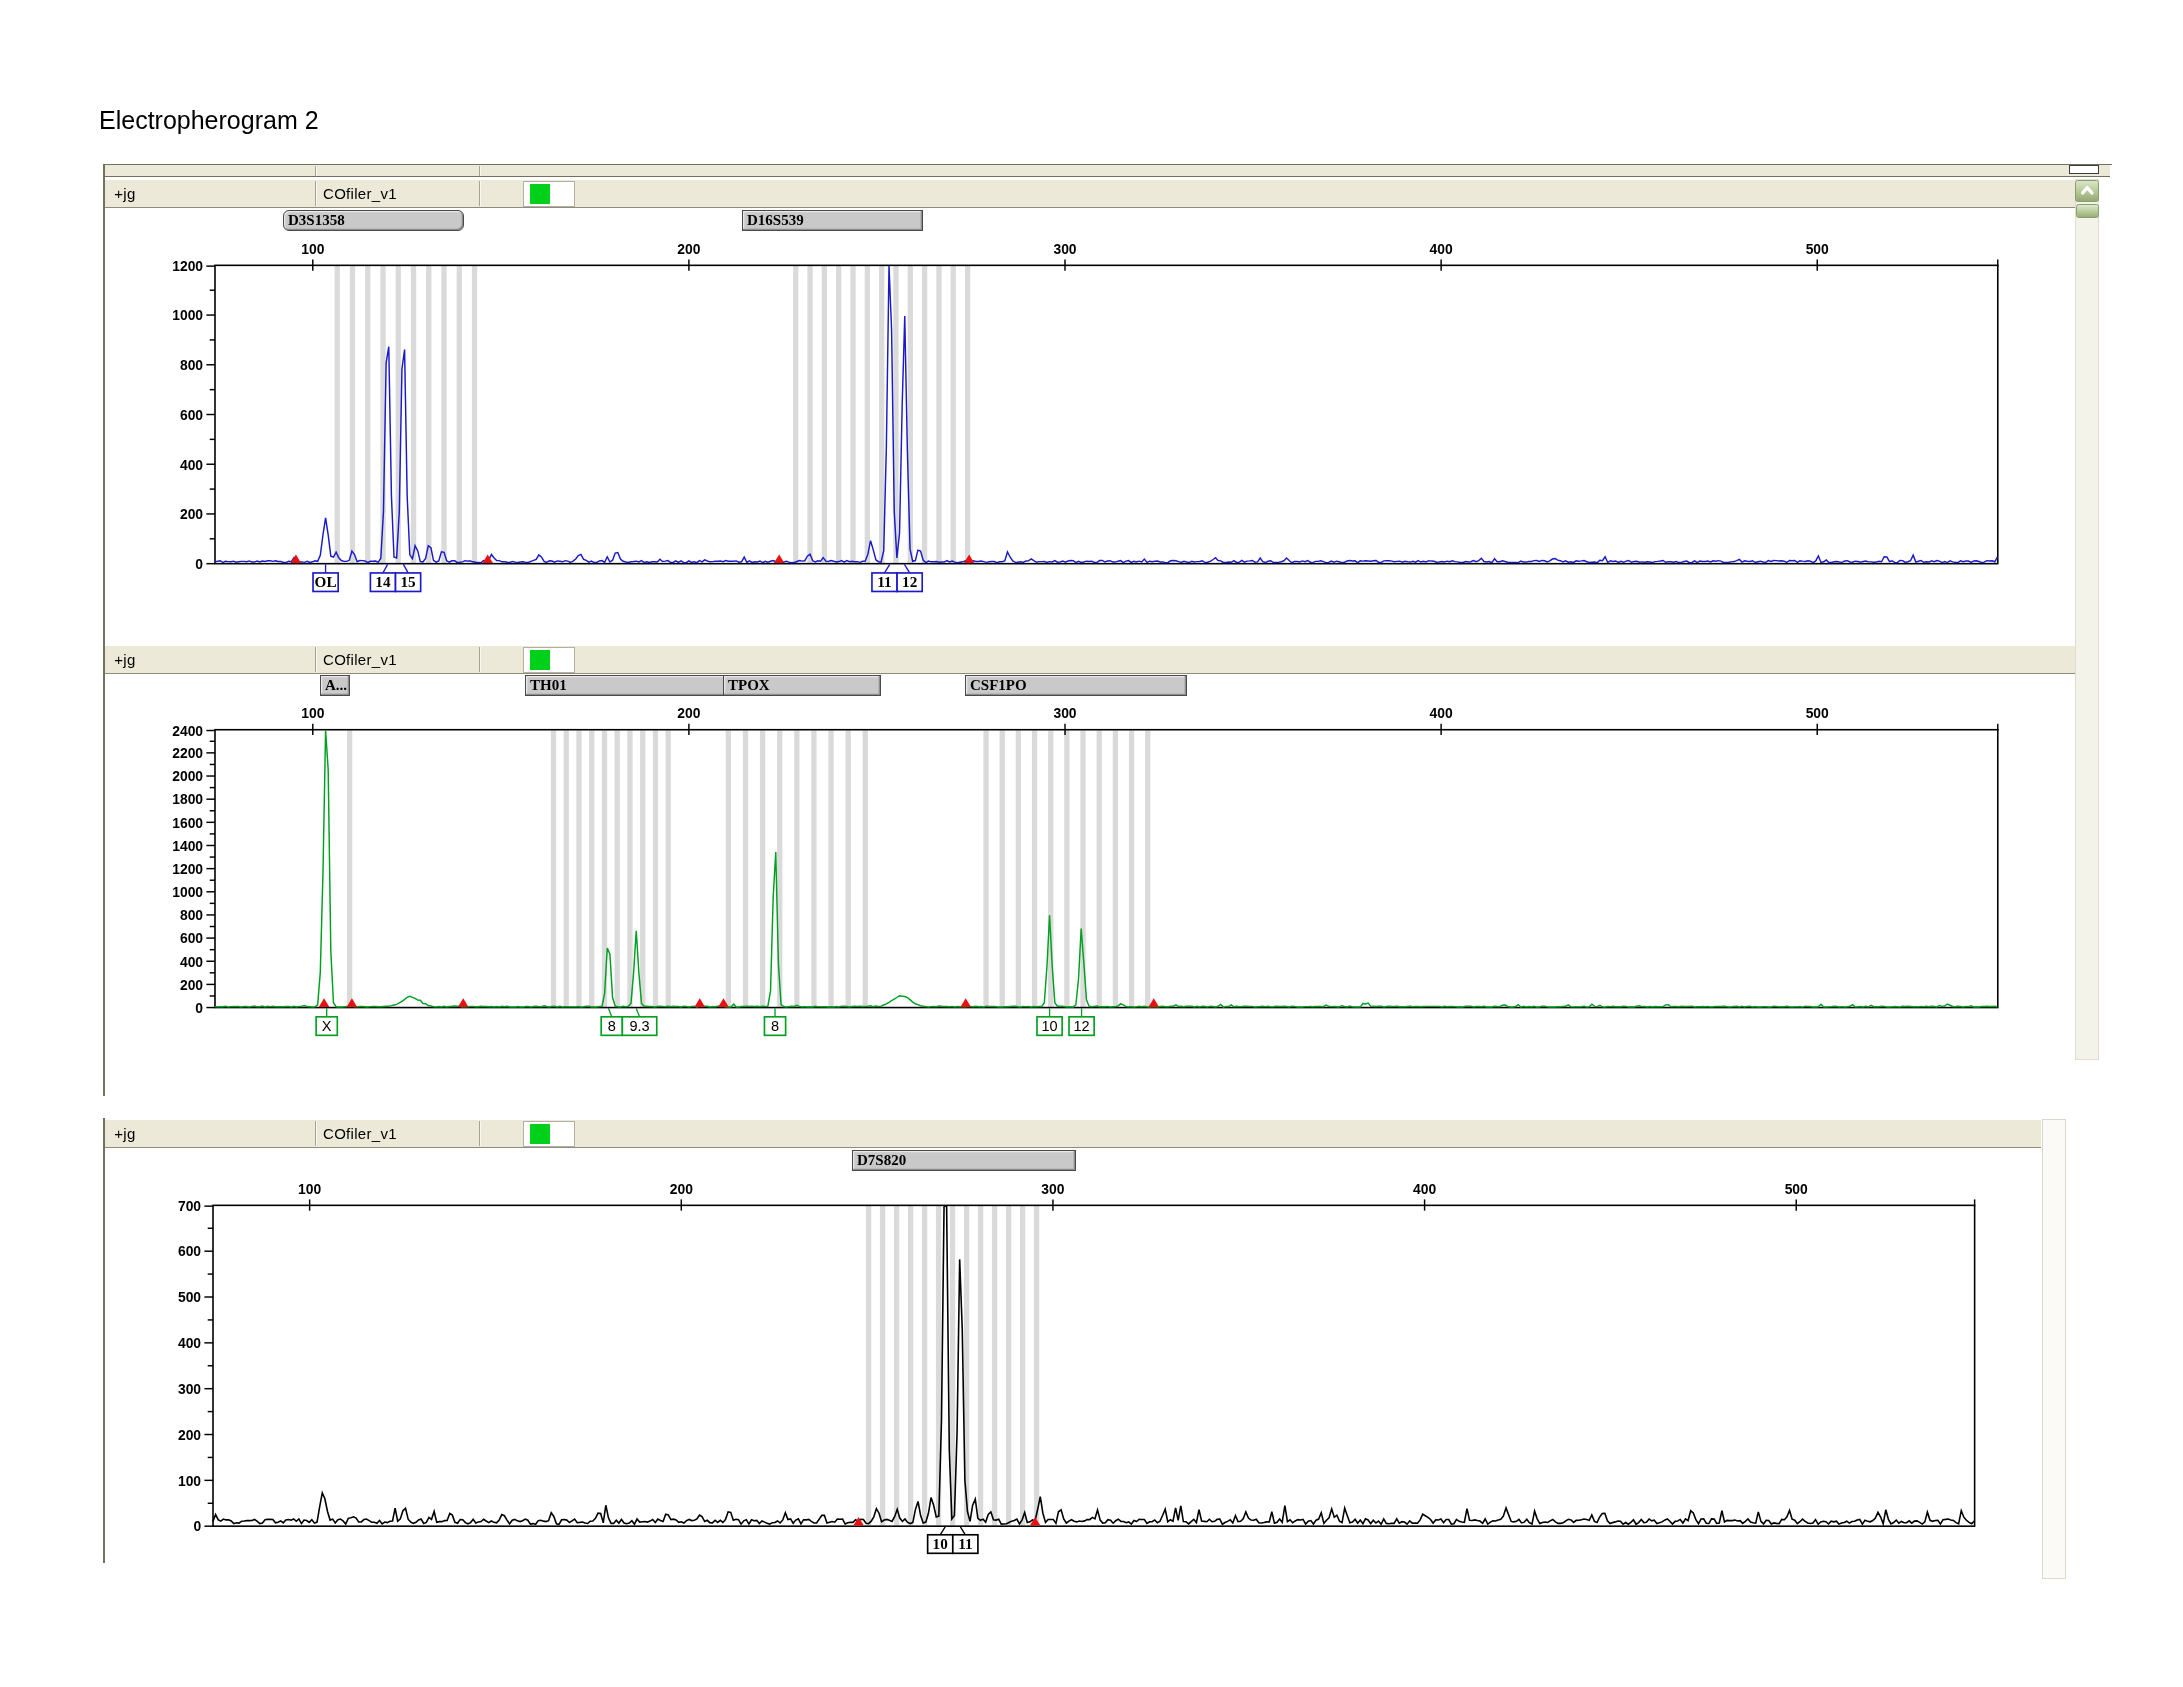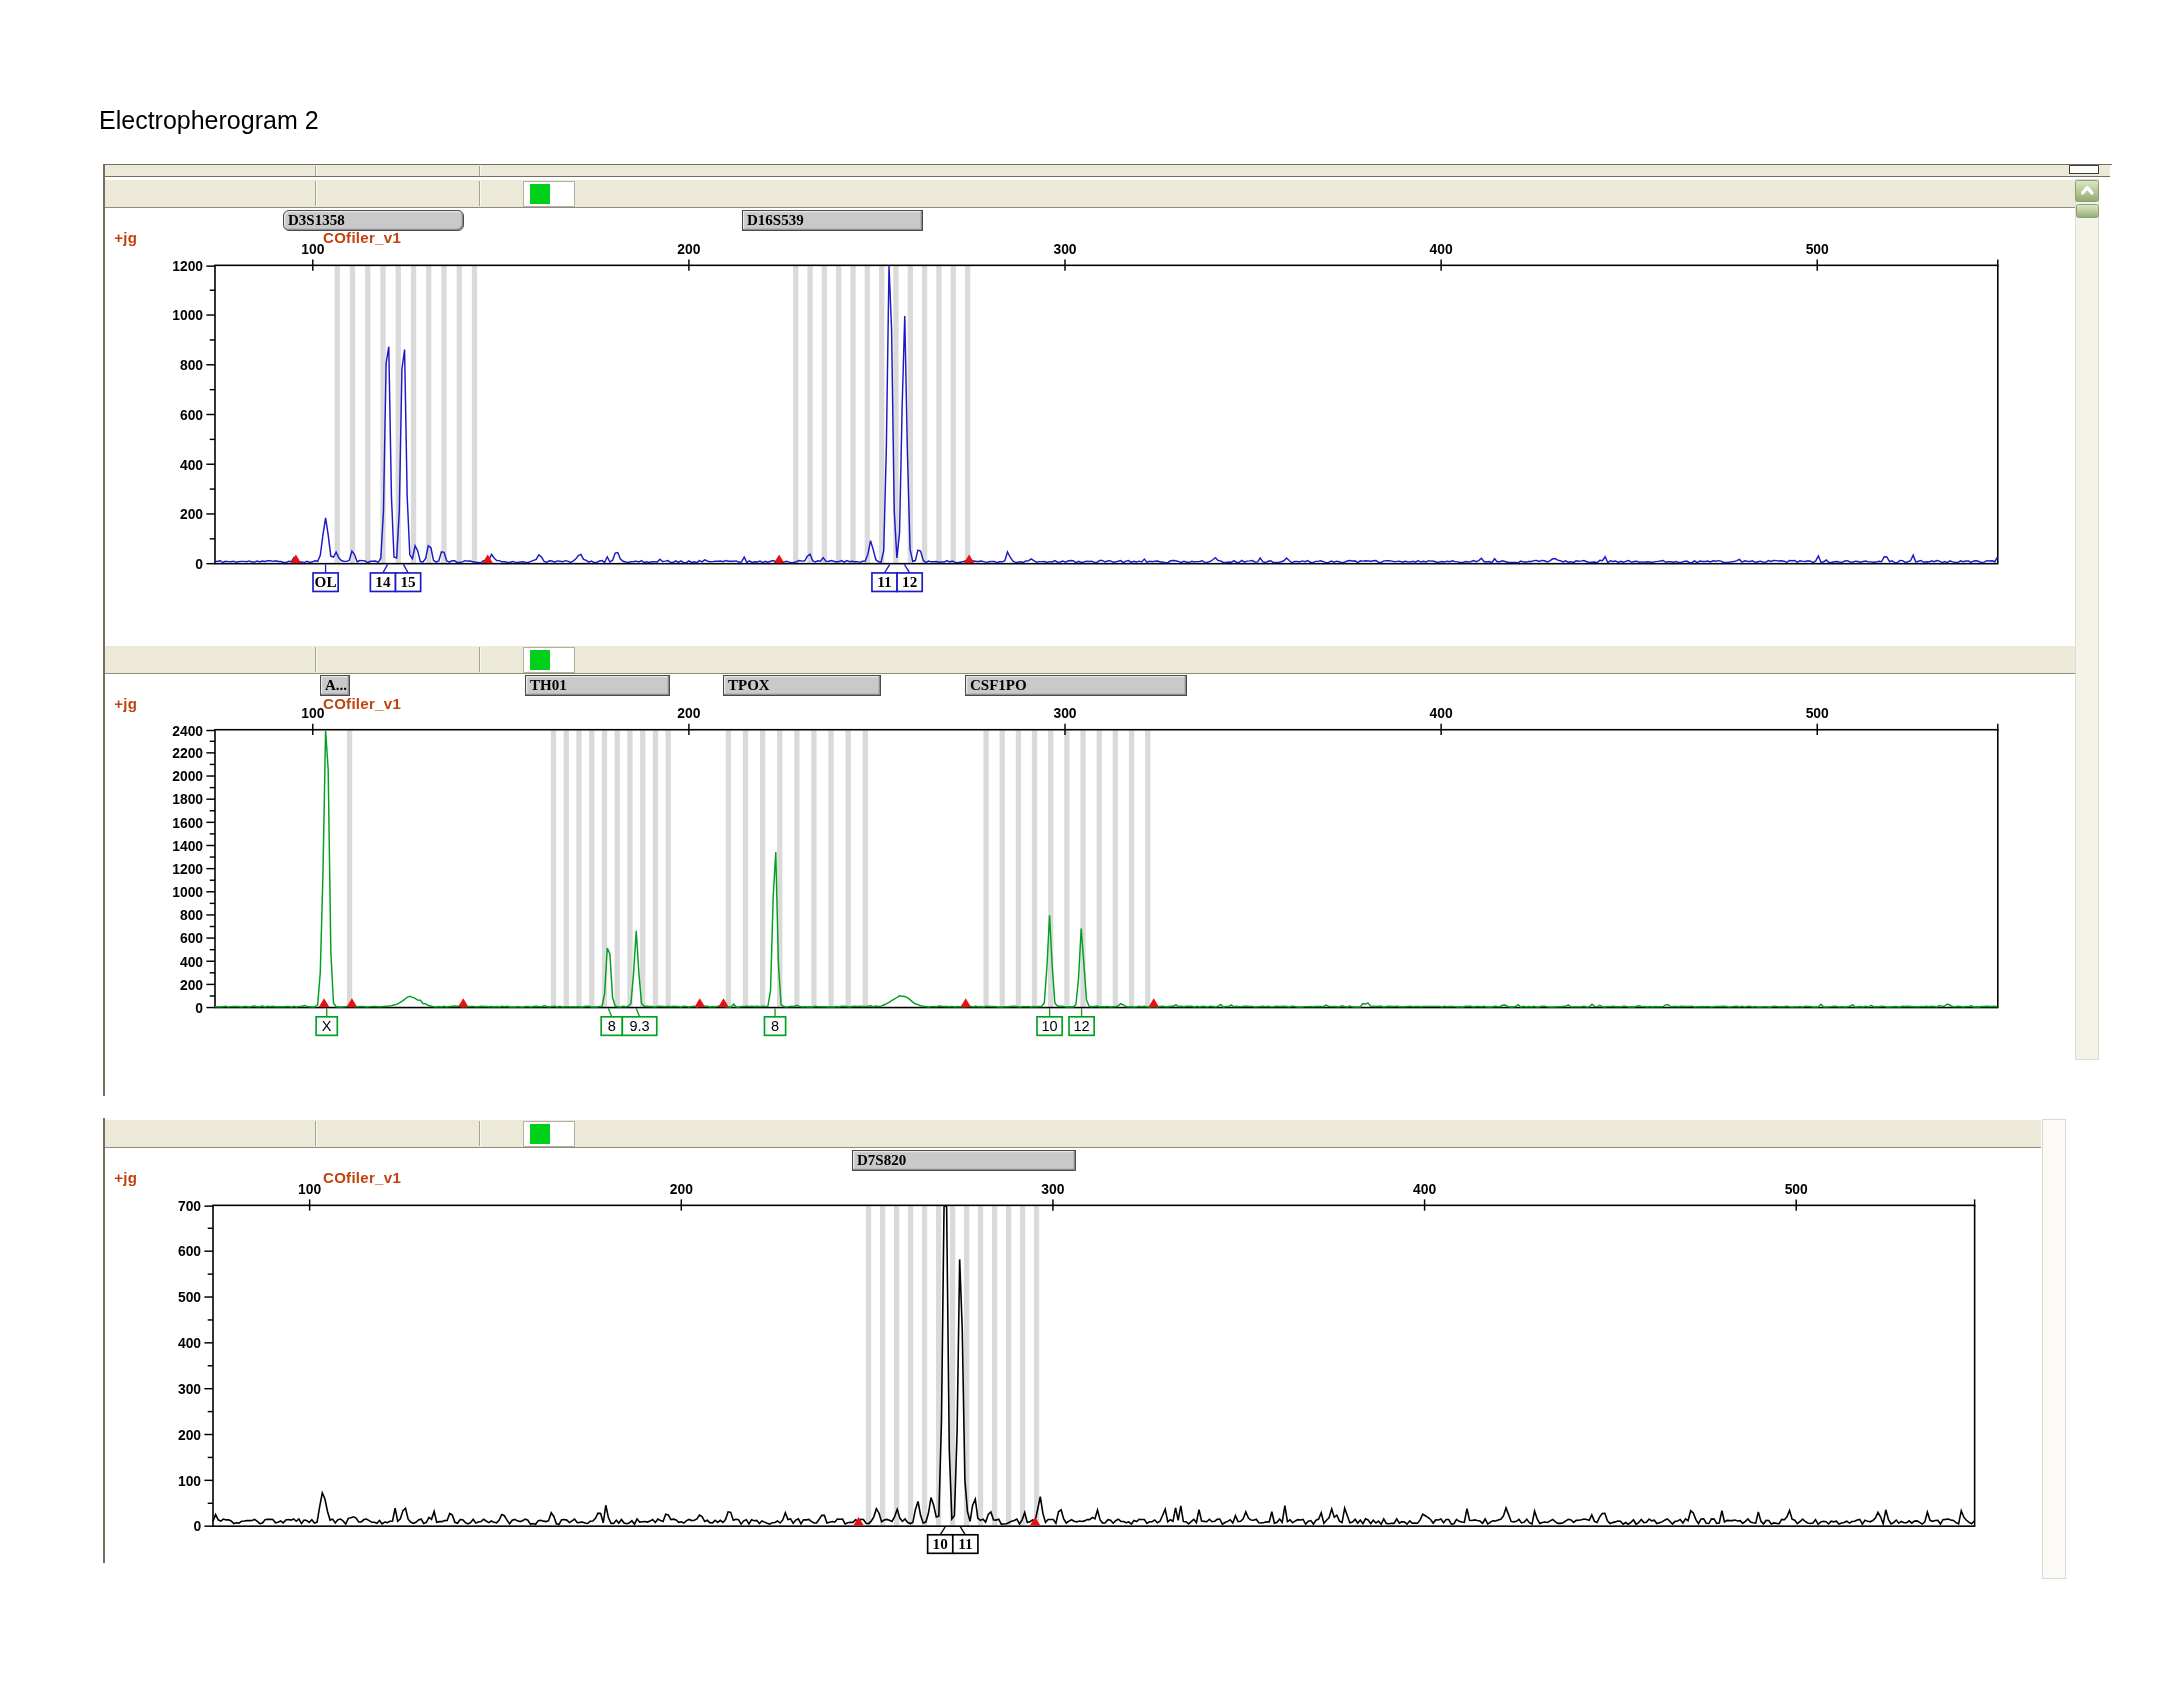--- a/index.html
+++ b/index.html
@@ -8,21 +8,21 @@
   .page-title{position:absolute;left:99px;top:106px;font-size:25px;color:#000;}
 
   
   .container1{position:absolute;left:103px;top:164px;width:2007px;height:931px;
               border-top:1.3px solid #72705f;border-left:2px solid #72705f;background:#fff;}
   .container2-border{position:absolute;left:103px;top:1118px;width:2px;height:445px;background:#72705f;}
   .sliver{position:absolute;left:105px;top:165px;width:2005px;height:11.2px;background:#ece9d8;border-bottom:1.3px solid #72705f;}
   .sliver-box{position:absolute;left:1964px;top:0px;width:28px;height:7.3px;background:#fff;border:1.3px solid #3c3c3c;}
 
   .hdr{position:absolute;height:27px;background:#ece9d8;border-top:0.7px solid #ffffff;border-bottom:1.3px solid #8f8c7c;}
-  .hdr-label{position:absolute;top:5.3px;font-size:15px;font-weight:700;color:#c2410c;letter-spacing:0.3px;margin-top:44px;}
+  .hdr-label{position:absolute;top:5.3px;font-size:15px;font-weight:400;color:#000000;letter-spacing:0.3px;}
   .vdiv{position:absolute;top:0.7px;bottom:0.7px;width:1.3px;background:#a6a392;box-shadow:0.7px 0 0 #ffffff;}
   .indicator-box{position:absolute;top:0.7px;width:50px;height:24.5px;background:#fff;border:0.7px solid #b3b0a1;}
   .indicator{position:absolute;left:6px;top:2px;width:20px;height:20px;}
 
   .locus{position:absolute;height:20.5px;background:#c9c9c9;border:1.3px solid #4a4a4a;
          box-shadow:inset -1.3px -1.3px 0 #8e8e8e, inset 1.3px 1.3px 0 #e8e8e8;
          font-size:15px;font-weight:700;color:#000;line-height:18.5px;padding-left:4px;box-sizing:border-box;
          font-family:"Liberation Serif",serif;white-space:nowrap;overflow:hidden;}
 
   
@@ -87,21 +87,21 @@
       <polyline points="10,18 17,10 24,18" fill="none" stroke="#ffffff" stroke-width="5" stroke-linecap="round" stroke-linejoin="round"></polyline>
     </svg>
   </div>
   <div class="sb-thumb"></div>
   <div class="sb-track2"></div>
 
   <div id="locus-layer">
       <div class="locus" style="left: 283px; top: 210px; width: 181px; border-radius: 6px;">D3S1358</div>
       <div class="locus" style="left: 742px; top: 210px; width: 181px;">D16S539</div>
       <div class="locus" style="left: 320px; top: 675px; width: 30px;">A...</div>
-      <div class="locus" style="left: 525px; top: 675px; width: 145px;">TH01</div>
+      <div class="locus" style="left: 525px; top: 675px; width: 206px;">TH01</div>
       <div class="locus" style="left: 723px; top: 675px; width: 158px;">TPOX</div>
       <div class="locus" style="left: 965px; top: 675px; width: 222px;">CSF1PO</div>
       <div class="locus" style="left: 852px; top: 1150px; width: 224px;">D7S820</div>
     </div>
   <svg id="chart" class="chart-layer" width="2183" height="1687" viewBox="0 0 3300 2550">
       <g>
         <g>
           <rect x="505.8" y="402" width="8" height="449" fill="#dadada"></rect>
           <rect x="528.8" y="402" width="8" height="449" fill="#dadada"></rect>
           <rect x="551.9" y="402" width="8" height="449" fill="#dadada"></rect>

